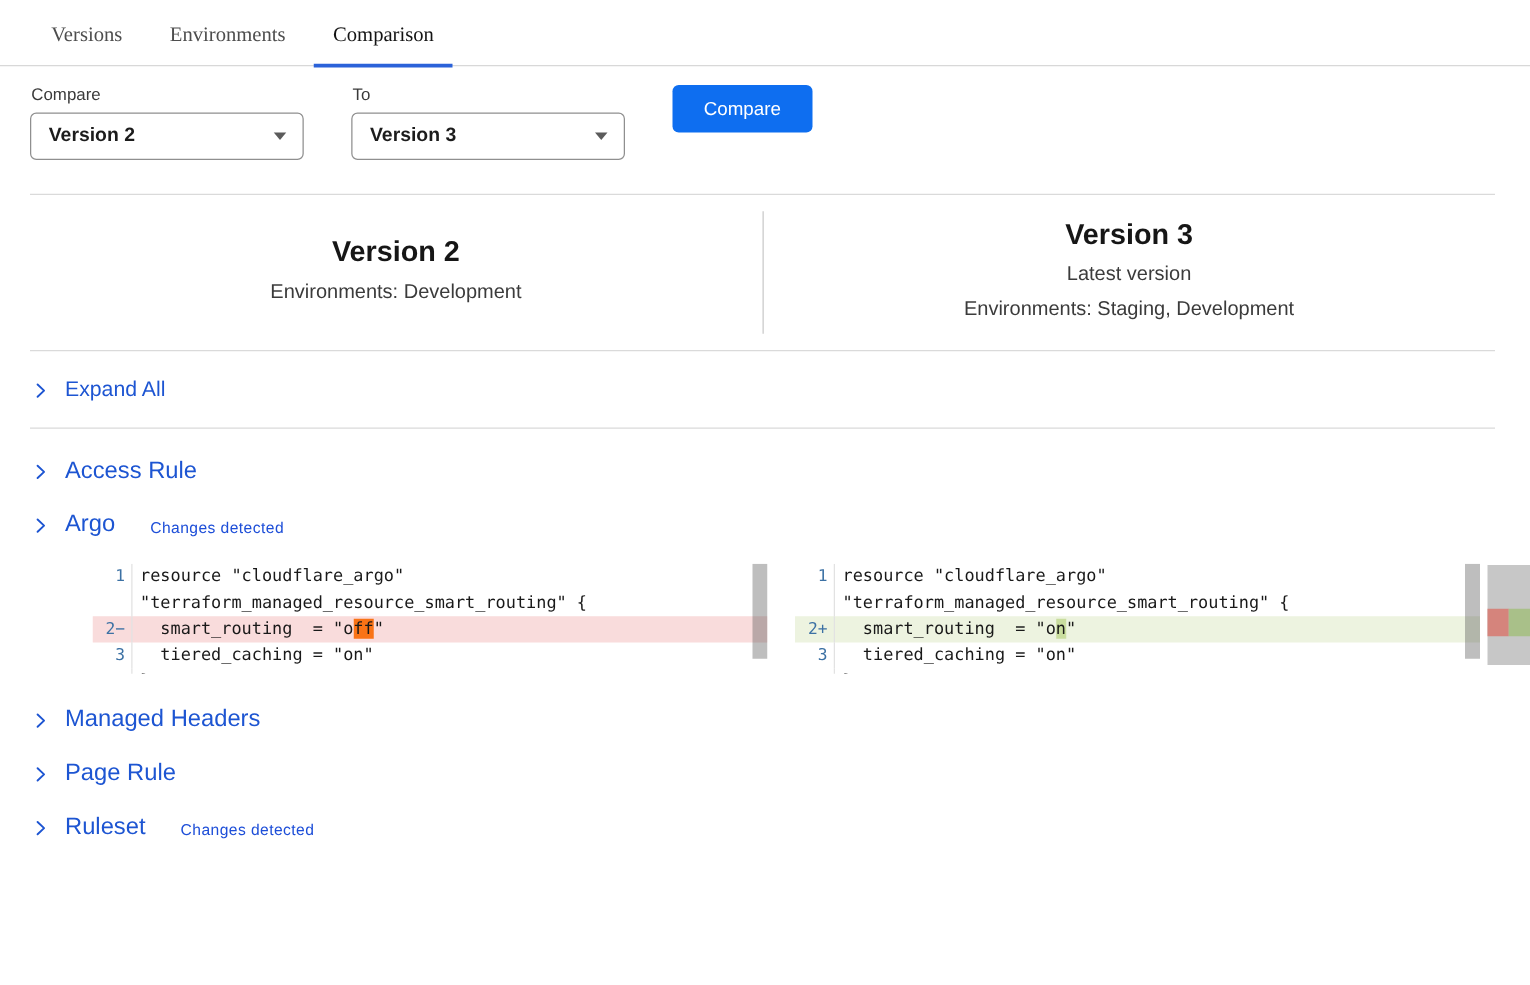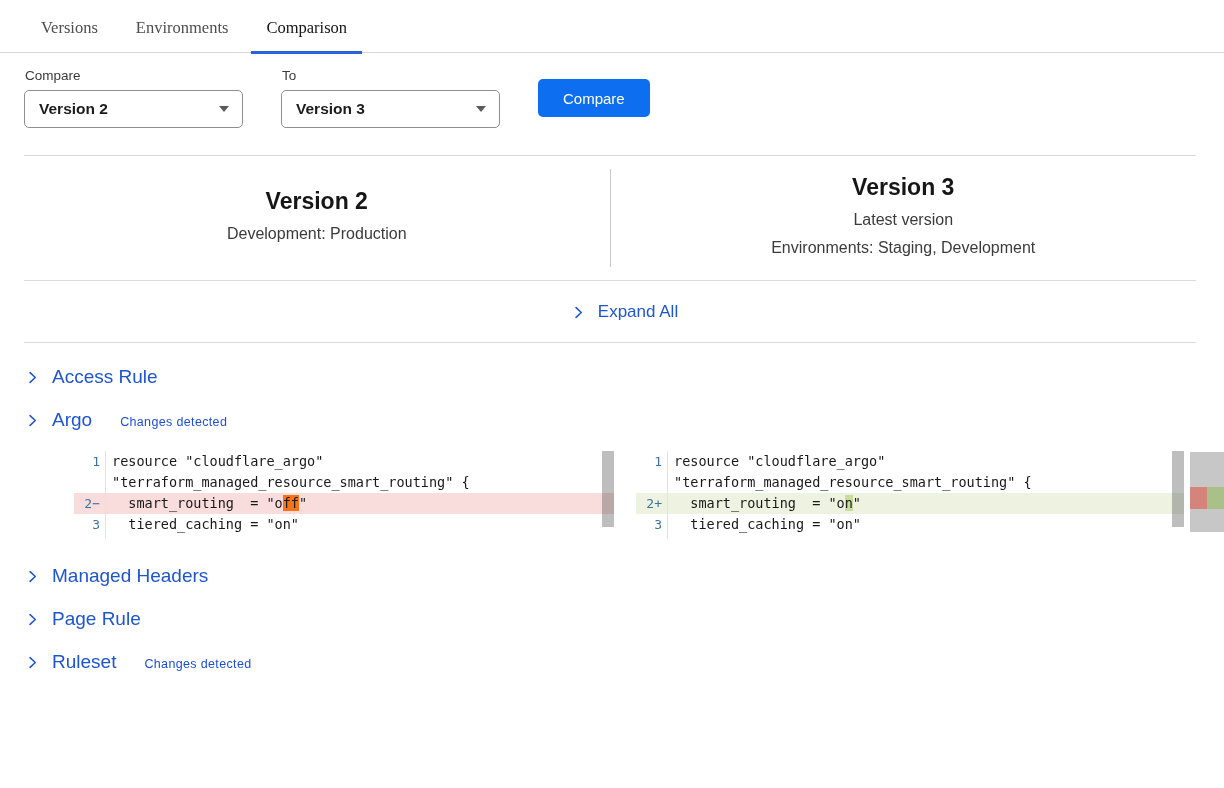--- a/index.html
+++ b/index.html
@@ -5,39 +5,39 @@
   html,body{margin:0;padding:0;}
   body{
     width:1224px;height:788px;background:#ffffff;overflow:hidden;
     font-family:"Liberation Sans", sans-serif;color:#1f1f1f;position:relative;
   }
   
   .tabbar{display:flex;gap:8px;padding-left:26px;border-bottom:1px solid #d8d8d8;}
   .tab{padding:18px 15px 13px;font-size:16.5px;color:#4e4e4e;border-bottom:3px solid transparent;margin-bottom:-2px;cursor:pointer;font-family:Liberation Serif, serif;}
   .tab.active{color:#141414;border-bottom-color:#2b62d9;text-align:center;}
   
-  .controls{display:flex;align-items:center;gap:38px;padding:15px 0 0 24px;}
+  .controls{display:flex;align-items:flex-start;gap:38px;padding:15px 0 0 24px;}
   .field-label{font-size:13.5px;color:#3a3a3a;margin:0 0 7px 1px;}
   .select{width:219px;height:38px;box-sizing:border-box;border:1px solid #8f8f8f;border-radius:5px;
     display:flex;align-items:center;justify-content:space-between;padding:0 13px 0 14px;
     font-weight:bold;font-size:15.5px;color:#1c1c1c;cursor:pointer;background:#fff;}
   .caret{width:0;height:0;border-left:5.5px solid transparent;border-right:5.5px solid transparent;border-top:6.5px solid #5b5b5b;}
   .btn-primary{height:38px;padding:0 25px;background:#0e6ef0;color:#fff;border:none;border-radius:5px;
     font-size:15px;font-family:inherit;cursor:pointer;}
   
   .divider{border:none;border-top:1px solid #dadada;margin:0 28px 0 24px;}
   .divider.top{margin-top:27px;}
   
   .version-header{display:flex;align-items:center;min-height:124px;padding:0 28px 0 24px;}
   .v-col{flex:1;text-align:center;}
   .v-divider{width:1px;align-self:stretch;margin:13px 0;background:#c9c9c9;}
   .v-title{font-size:23px;font-weight:bold;color:#161616;margin:0 0 5px;}
   .v-sub{font-size:16px;color:#3b3b3b;line-height:1.72;}
   
-  .expand-row{display:flex;align-items:center;gap:13px;padding:21px 0 20px 26px;cursor:pointer;justify-content:center;}
+  .expand-row{display:flex;align-items:center;gap:13px;padding:21px 0 20px 26px;cursor:pointer;}
   .link-blue{color:#1d55d2;}
   .expand-label{font-size:17px;color:#1d55d2;}
   .chev{width:13px;height:13px;flex:0 0 13px;display:block;}
   .sections{padding:2px 0 0 26px;}
   .section-row{display:flex;align-items:center;gap:13px;margin-top:21px;cursor:pointer;}
   .section-label{font-size:19px;color:#1d55d2;}
   .badge{font-size:12.5px;color:#1d4ed8;letter-spacing:.35px;margin-left:15px;padding-top:4px;}
   
   .diff-wrap{display:flex;margin:20px 0 5px 48px;}
   .panel{position:relative;height:88px;overflow:hidden;background:#fff;}
@@ -82,21 +82,21 @@
     </div>
   </div>
   <button class="btn-primary">Compare</button>
 </div>
 
 <hr class="divider top">
 
 <div class="version-header">
   <div class="v-col">
     <div class="v-title">Version 2</div>
-    <div class="v-sub">Development: Production</div>
+    <div class="v-sub">Environments: Development</div>
   </div>
   <div class="v-divider"></div>
   <div class="v-col">
     <div class="v-title">Version 3</div>
     <div class="v-sub">Latest version</div>
     <div class="v-sub">Environments: Staging, Development</div>
   </div>
 </div>
 
 <hr class="divider">

